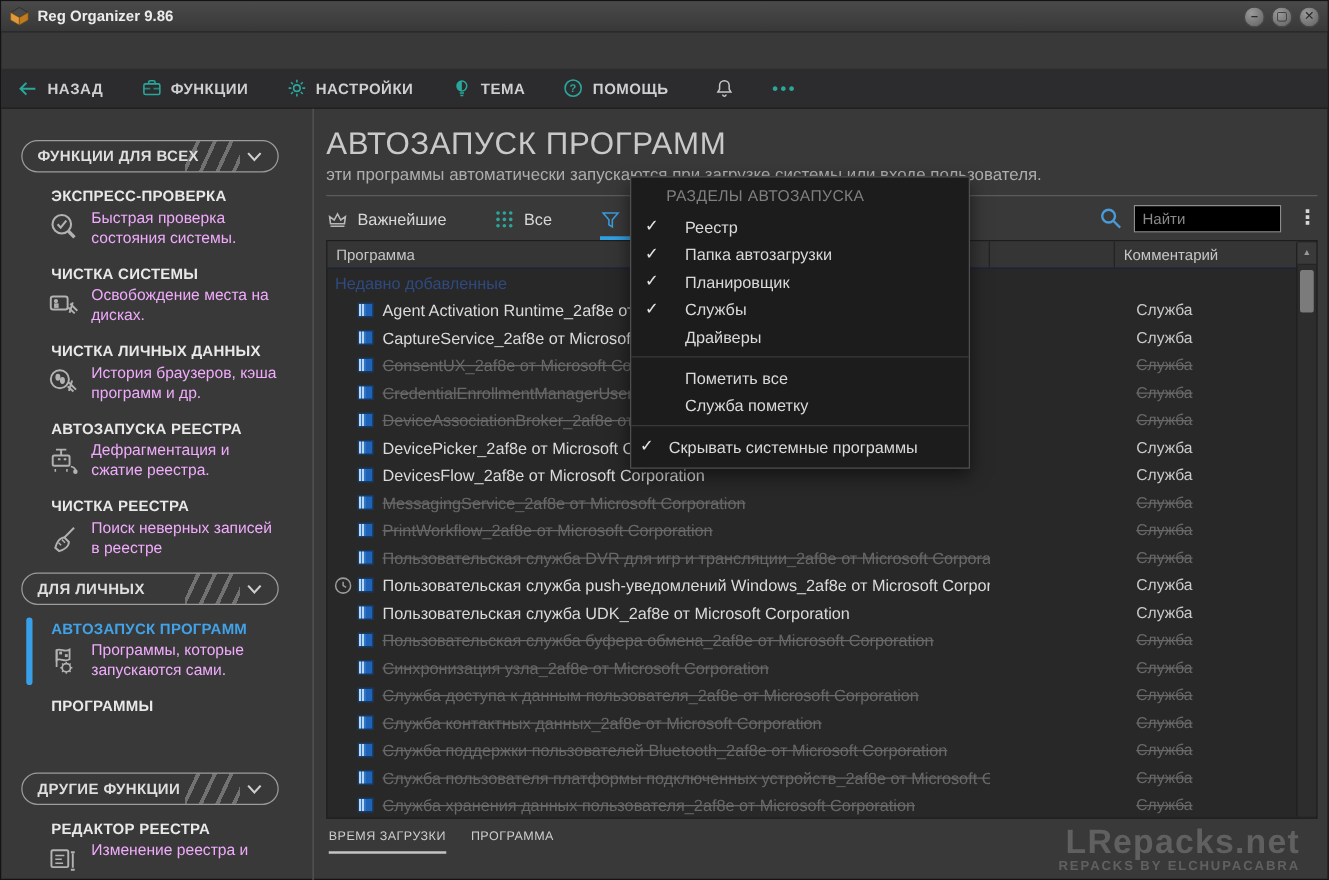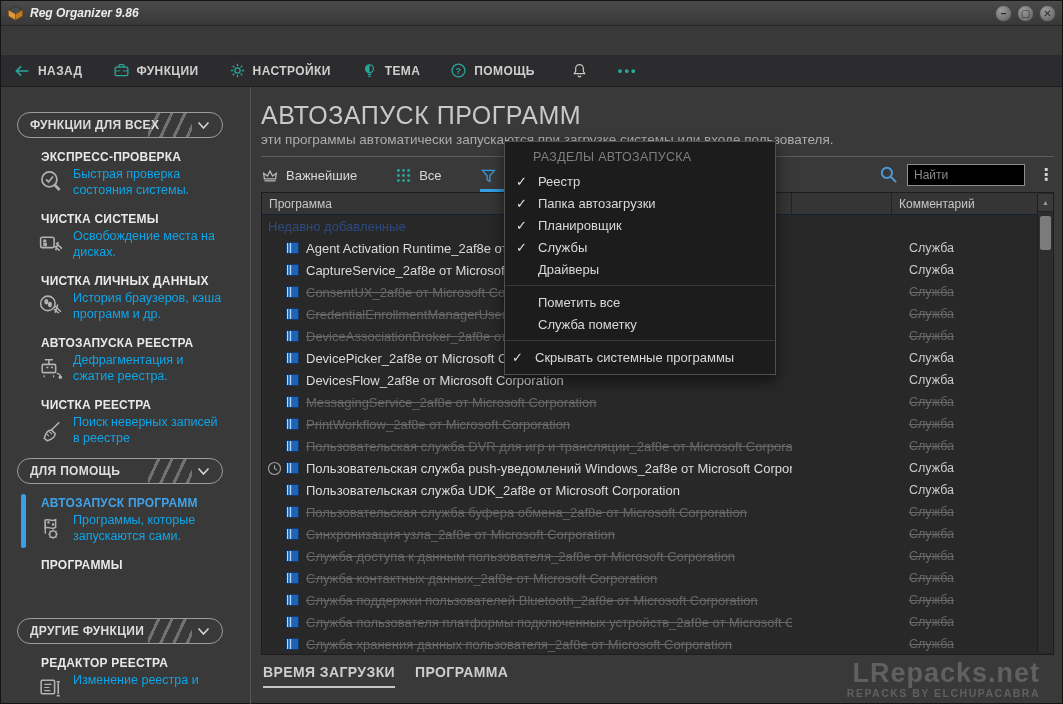--- a/index.html
+++ b/index.html
@@ -1,21 +1,21 @@
 <!DOCTYPE html>
 <html><head>
 <meta charset="utf-8">
 <style>
   html,body{margin:0;padding:0;width:1063px;height:704px;overflow:hidden;
     background:#393939;font-family:"Liberation Sans","DejaVu Sans",sans-serif;
     -webkit-font-smoothing:antialiased;}
   .window{position:absolute;inset:0;background:#393939;border:1px solid #141414;box-sizing:border-box;}
   
   .titlebar{height:24px;background:linear-gradient(#4a4a4a,#383838);display:flex;align-items:center;
-    padding:0 6px;border-bottom:1px solid #262626;font-style:italic;}
+    padding:0 6px;border-bottom:1px solid #262626;}
   .app-logo{width:17px;height:16px;margin-right:6px;display:inline-flex;}
   .win-title{font-size:12px;font-weight:bold;color:#ececec;flex:1;}
   .win-controls{display:flex;gap:5px;}
   .wc{width:17px;height:17px;border-radius:50%;background:radial-gradient(circle at 35% 30%,#9a9a9a,#5f5f5f);
     border:1px solid #474747;color:#2a2a2a;font-size:10px;font-weight:bold;display:flex;align-items:center;
     justify-content:center;box-sizing:border-box;cursor:default;}
   
   .toolbar{height:31px;background:#2c2c2e;display:flex;align-items:center;padding:0 12px;
     border-bottom:1px solid #1e1e1e;gap:30px;margin-top:29px;}
   .tb-item{display:flex;align-items:center;gap:7px;color:#cfcfcf;font-size:12px;font-weight:bold;
@@ -32,21 +32,21 @@
   .spill{width:206px;height:26px;margin:8px 0 4px 16px;border:1px solid #9c9c9c;border-radius:13px;
     display:flex;align-items:center;justify-content:space-between;padding:0 12px;box-sizing:border-box;
     position:relative;overflow:hidden;}
   .spill-label{font-size:12px;font-weight:bold;color:#dedede;letter-spacing:.3px;}
   .spill-stripes{position:absolute;right:30px;top:-2px;width:44px;height:30px;
     background:repeating-linear-gradient(115deg,transparent 0 9px,rgba(220,220,220,.35) 9px 12px);}
   .sitem{position:relative;margin:12px 0 10px 36px;height:50px;}
   .sitem-title{font-size:12px;font-weight:bold;color:#e8e8e8;letter-spacing:.2px;margin-left:4px;}
   .sitem-row{display:flex;margin-top:2px;}
   .sitem-ic{width:36px;flex-shrink:0;padding-top:2px;}
-  .sitem-desc{font-size:12.5px;color:#0ea5e9;line-height:16px;width:150px;}
+  .sitem-desc{font-size:12.5px;color:#f0abfc;line-height:16px;width:150px;}
   .sitem.sel .sitem-title{color:#41a2e8;}
   .selbar{position:absolute;left:-16px;top:-2px;width:5px;height:54px;border-radius:3px;background:#38a0e8;}
   
   .page-title{font-size:25px;font-weight:400;color:#c9c9c9;letter-spacing:.5px;margin:14px 0 2px 0;}
   .page-sub{font-size:13.5px;color:#adadad;margin:0 0 9px 0;}
   .hdiv{border:none;border-top:1px solid #5c5c5c;margin:0 0 0 0;}
   
   .filterbar{height:35px;display:flex;align-items:center;position:relative;gap:12px;}
   .ftab{display:flex;align-items:center;gap:7px;color:#d8d8d8;font-size:13px;margin-right:26px;
     height:100%;box-sizing:border-box;padding-top:2px;}
@@ -77,32 +77,32 @@
     background:linear-gradient(90deg,#b9d6f2 0 1.5px,#2e73c4 1.5px 3px,#b9d6f2 3px 4.5px,#2e73c4 4.5px 5.5px,#1e63b8 5.5px);}
   .grow{height:22px;display:flex;align-items:center;padding-left:6px;font-size:13px;color:#2e4a80;}
   
   .vscroll{position:absolute;top:1px;right:0;bottom:1px;width:15px;background:#2d2d2d;border-left:1px solid #1e1e1e;}
   .vs-up{height:17px;display:flex;align-items:center;justify-content:center;font-size:7px;color:#9a9a9a;
     background:#3a3a3a;border-bottom:1px solid #252525;}
   .vs-thumb{margin:4px 2px 0 2px;height:34px;background:#7b7b7b;border-radius:2px;}
   
   .bottombar{position:relative;height:58px;padding:9px 0 0 2px;box-sizing:border-box;}
   .btabs{display:flex;gap:20px;}
-  .btab{font-size:14px;font-weight:bold;color:#cdcdcd;letter-spacing:.4px;padding-bottom:6px;}
+  .btab{font-size:10px;font-weight:normal;color:#cdcdcd;letter-spacing:.4px;padding-bottom:6px;}
   .btab.sel{border-bottom:2px solid #c4c4c4;}
   .watermark{position:absolute;right:14px;top:4px;text-align:right;color:#606060;}
   .wm1{font-size:27px;font-weight:bold;letter-spacing:1px;line-height:28px;}
   .wm2{font-size:10.5px;font-weight:bold;letter-spacing:1.5px;}
   
   .dropdown{position:absolute;left:503px;top:140px;width:270px;background:#1c1c1c;
     border:1px solid #4f4f4f;box-shadow:0 6px 14px rgba(0,0,0,.55);z-index:20;padding-bottom:6px;}
   .dd-header{font-size:12.5px;color:#7f7f7f;padding:8px 0 6px 28px;letter-spacing:.3px;}
   .dd-item{height:22px;display:flex;align-items:center;font-size:13px;color:#d9d9d9;position:relative;}
   .dd-check{position:absolute;left:11px;width:18px;color:#e2e2e2;font-size:13px;font-weight:bold;}
-  .dd-label{margin-left:33px;}
+  .dd-label{margin-left:43px;}
   .dd-item.wide .dd-check{left:7px;}
   .dd-item.wide .dd-label{margin-left:30px;}
   .dd-sep{border-top:1px solid #383838;margin:5px 0;}
 </style>
 </head>
 <body>
 
 <div class="window">
 
   <div class="titlebar">
@@ -242,21 +242,21 @@
           <div class="sitem-row">
             <span class="sitem-ic"><svg viewBox="0 0 28 28" width="29" height="29" fill="none" stroke="#b2b2b2" stroke-width="1.5">
                 <path d="M14 13.5 21.5 6"></path>
                 <path d="M7 21.5c1-4 3.5-8 7-8l3.5 3.5c0 3.5-4 6-7.5 7z"></path>
                 <path d="M9.5 17.5l2 2M12 15l2.5 2.5" stroke-width="1.1"></path>
               </svg></span>
             <div class="sitem-desc">Поиск неверных записей в реестре</div>
           </div>
         </div>
         <div class="spill">
-          <span class="spill-label">ДЛЯ ПОМОЩЬ</span>
+          <span class="spill-label">ДЛЯ ЛИЧНЫХ</span>
           <span class="spill-stripes"></span>
           <span class="ic ">
             <svg width="13" height="9" viewBox="0 0 13 9">
               <path d="M1.5 1.5 6.5 7l5-5.5" fill="none" stroke="#cfcfcf" stroke-width="1.7"></path>
             </svg>
           </span>
         </div>
         <div class="sitem sel">
           <span class="selbar"></span>
           <div class="sitem-title">АВТОЗАПУСК ПРОГРАММ</div>

